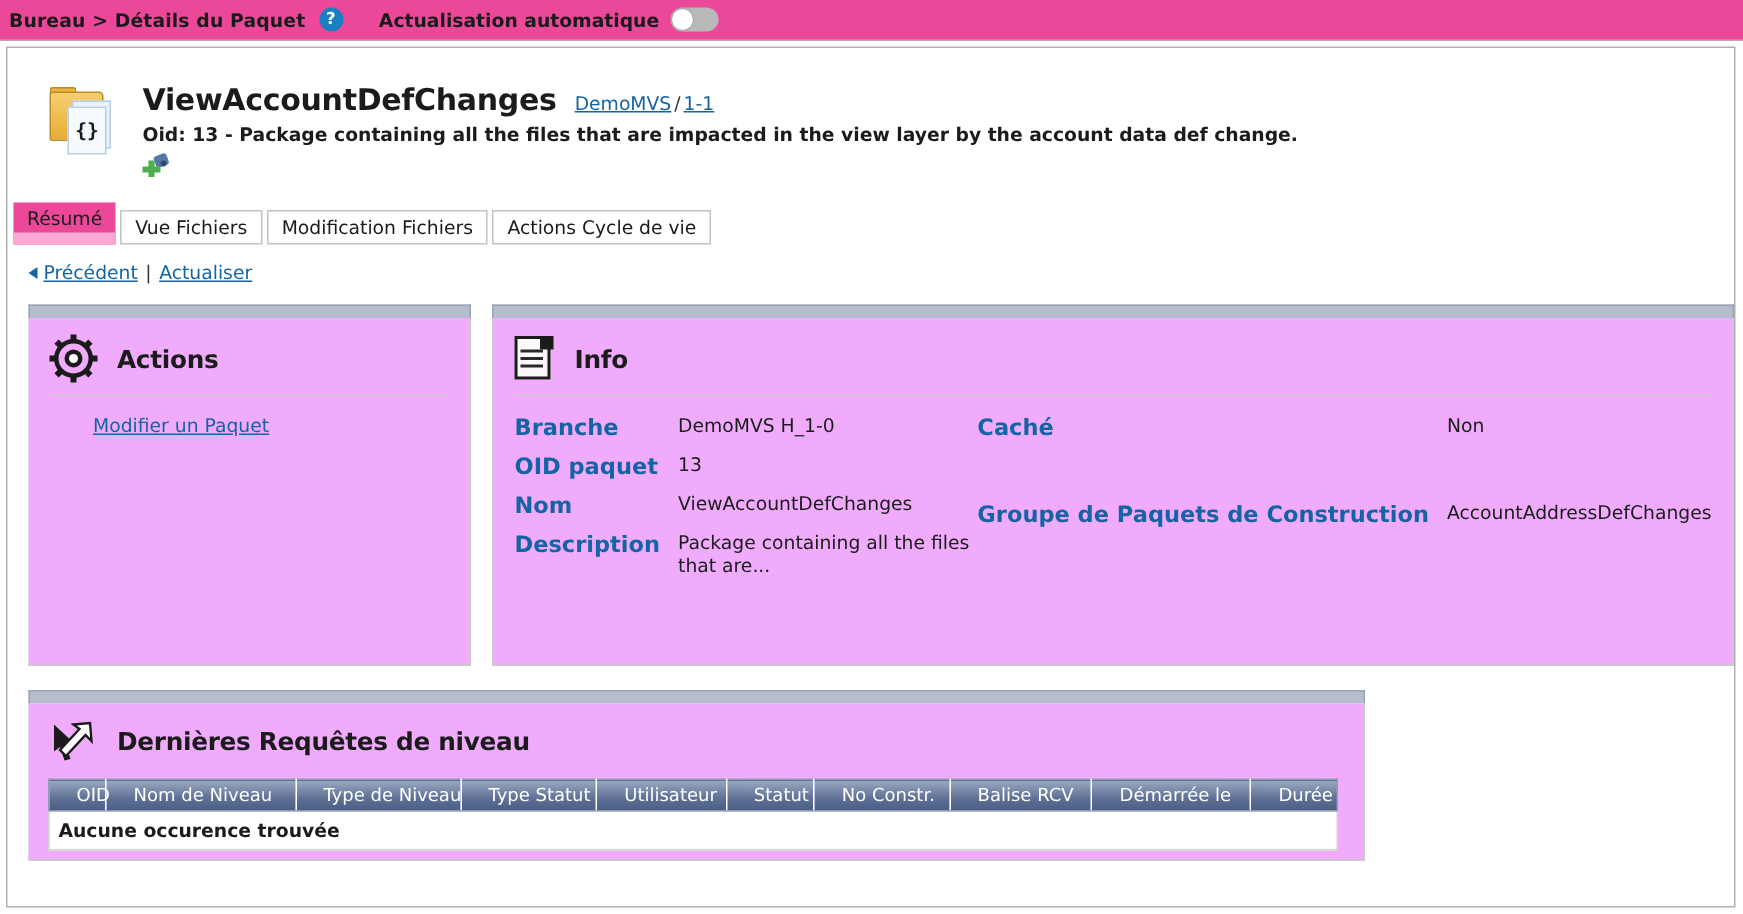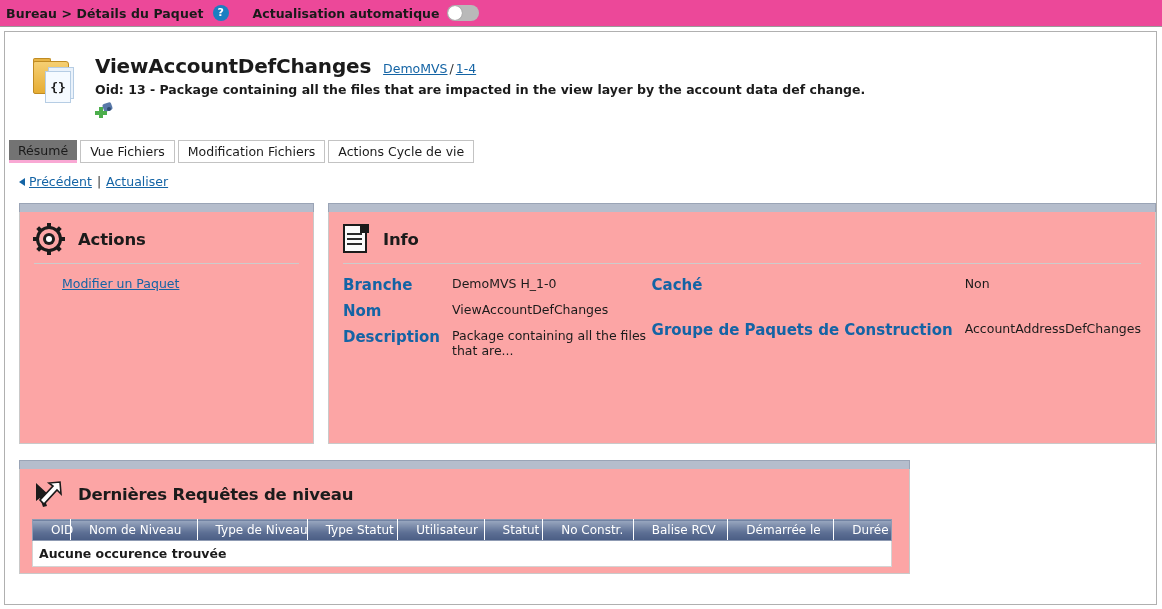--- a/index.html
+++ b/index.html
@@ -200,22 +200,22 @@
     padding: 3px 9px 3px 9px;
     font-size: 12.5px;
     color: #1b1b1b;
     margin-right: 3px;
     cursor: pointer;
     line-height: 15px;
     box-sizing: border-box;
   }
   .tab.active {
     border: none;
-    border-bottom: 3px solid #f9a8d4;
-    background: #737373;
+    border-bottom: 8px solid #f9a8d4;
+    background: #ec4899;
     font-weight: normal;
     padding-bottom: 2px;
   }
 
   
   .navlinks {
     margin: 11px 0 0 14px;
     font-size: 12.5px;
     display: flex;
     align-items: center;
@@ -231,21 +231,21 @@
   }
 
   
   .panels {
     display: flex;
     margin: 14px 0 0 14px;
   }
   .panel {
     border: 1px solid #c9c9c9;
     border-top: none;
-    background: #fca5a5;
+    background: #f0abfc;
     box-sizing: border-box;
   }
   .panel-bar {
     height: 9px;
     background: #b5bdcc;
     border: 1px solid #9aa4b6;
     border-bottom: none;
     box-sizing: border-box;
   }
   .panel-body { padding: 12px 14px 10px 14px; }
@@ -427,21 +427,21 @@
       <div class="folder-icon">
         <div class="ftab"></div>
         <div class="fback"></div>
         <div class="fdoc1"></div>
         <div class="fdoc2">{}</div>
       </div>
       <div class="objtitlewrap">
         <div class="objtitle-row">
           <span class="objtitle">ViewAccountDefChanges</span>
           <span class="objlinks">
-            <a href="#">DemoMVS</a><span class="sep">/</span><a href="#">1-4</a>
+            <a href="#">DemoMVS</a><span class="sep">/</span><a href="#">1-1</a>
           </span>
         </div>
         <div class="objdesc">Oid: 13 - Package containing all the files that are impacted in the view layer by the account data def change.</div>
         <div class="addicon">
           <span class="node"></span>
           <span class="node2"></span>
           <span class="plus-v"></span>
           <span class="plus-h"></span>
         </div>
       </div>
@@ -504,20 +504,24 @@
                 <span class="ln" style="top:19px;"></span>
               </span>
               <span class="panel-title">Info</span>
             </div>
             <div class="panel-rule"></div>
             <div class="infocols">
               <div class="infocol left">
                 <div class="inforow">
                   <span class="infolabel">Branche</span>
                   <span class="infovalue">DemoMVS H_1-0</span>
+                </div>
+                <div class="inforow">
+                  <span class="infolabel">OID paquet</span>
+                  <span class="infovalue">13</span>
                 </div>
                 <div class="inforow">
                   <span class="infolabel">Nom</span>
                   <span class="infovalue">ViewAccountDefChanges</span>
                 </div>
                 <div class="inforow">
                   <span class="infolabel">Description</span>
                   <span class="infovalue wrap">Package containing all the files that are...</span>
                 </div>
               </div>

